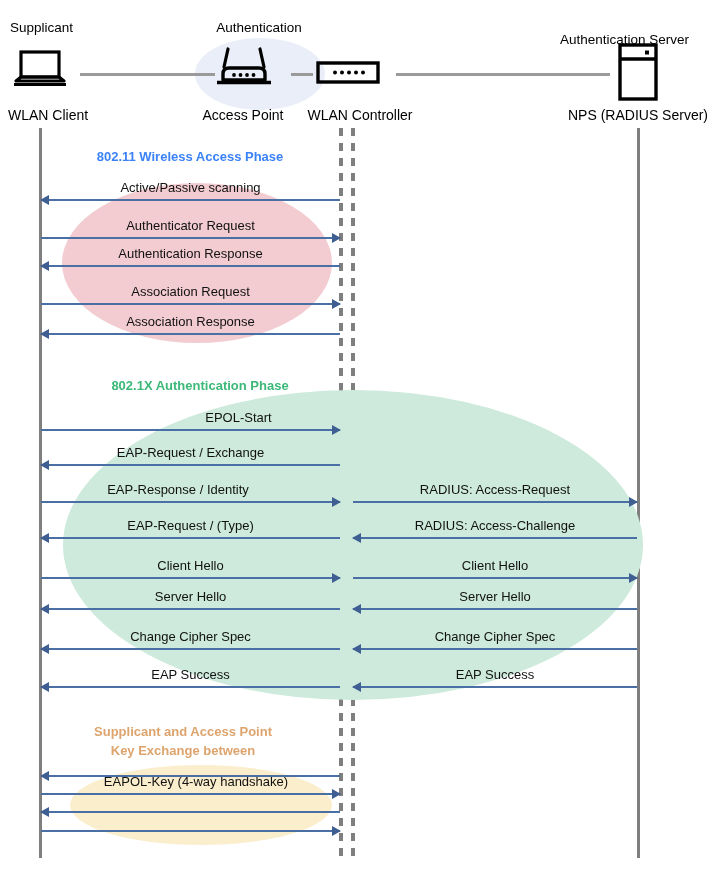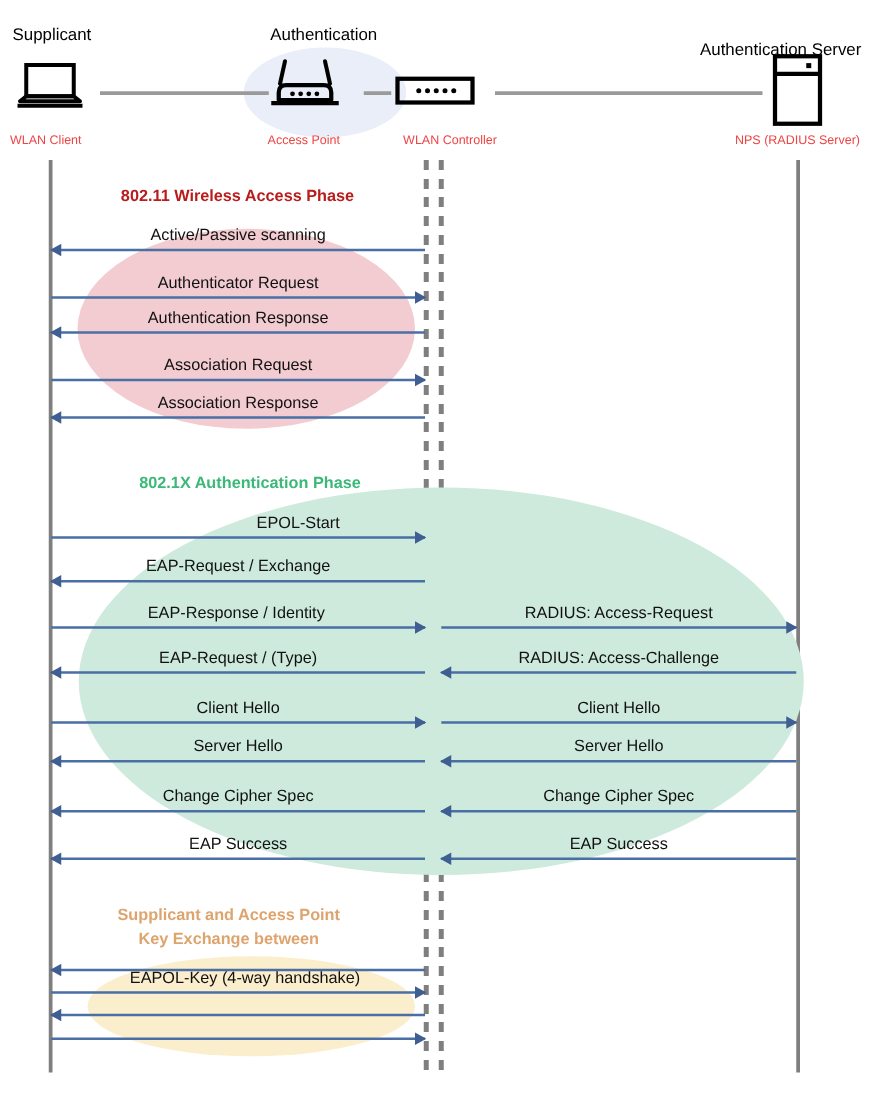--- a/index.html
+++ b/index.html
@@ -1,21 +1,21 @@
 <!DOCTYPE html>
 <html><head>
 <meta charset="utf-8">
 <style>
   html,body{margin:0;padding:0;background:#ffffff;}
   body{font-family:"Liberation Sans","DejaVu Sans",sans-serif;}
   #stage{position:relative;width:713px;height:875px;background:#ffffff;overflow:hidden;}
 
   
   .actor-title{position:absolute;font-size:13.5px;color:#000000;white-space:nowrap;}
-  .actor-caption{position:absolute;font-size:10px;color:#ef4444;white-space:nowrap;}
+  .actor-caption{position:absolute;font-size:14px;color:#000000;white-space:nowrap;}
   .auth-blob{position:absolute;left:195px;top:38px;width:130px;height:72px;
              background:#e9eef8;border-radius:50%;}
   .icon-wrap{position:absolute;}
   .hwire{position:absolute;height:3px;background:#9a9a9a;}
 
   
   .lifeline{position:absolute;width:3px;background:#7f7f7f;}
   .lifeline-dash{position:absolute;width:4px;
      background:repeating-linear-gradient(to bottom,#7f7f7f 0 8px,rgba(0,0,0,0) 8px 15px);}
 
@@ -100,21 +100,21 @@
 
   <div class="lifeline" style="left:39px;top:128px;height:730px;"></div>
   <div class="lifeline-dash" style="left:339px;top:128px;height:730px;"></div>
   <div class="lifeline-dash" style="left:351px;top:128px;height:730px;"></div>
   <div class="lifeline" style="left:637px;top:128px;height:730px;"></div>
 
   <div class="blob blob-pink" style="left:62px;top:183px;width:270px;height:160px;"></div>
   <div class="blob blob-green" style="left:63px;top:390px;width:580px;height:310px;"></div>
   <div class="blob blob-yellow" style="left:70px;top:765px;width:262px;height:80px;"></div>
 
-  <div class="phase-label" style="left:190px;top:147px;transform:translateX(-50%);color:#b91c1c;">802.11 Wireless Access Phase</div>
+  <div class="phase-label" style="left:190px;top:147px;transform:translateX(-50%);color:#3b82f6;">802.11 Wireless Access Phase</div>
   <div class="phase-label" style="left:200px;top:376px;transform:translateX(-50%);color:#3cb878;">802.1X Authentication Phase</div>
   <div class="phase-label" style="left:183px;top:722px;transform:translateX(-50%);color:#dda46e;">
     <div>Supplicant and Access Point</div>
     <div>Key Exchange between</div>
   </div>
 
   <div id="left-msgs">
       <div class="msg to-left" style="left: 41px; width: 299px; top: 199px;"></div>
       <div class="msg-label" style="left: 190.5px; top: 180px;">Active/Passive scanning</div>
       <div class="msg to-right" style="left: 41px; width: 299px; top: 237px;"></div>
@@ -123,21 +123,21 @@
       <div class="msg-label" style="left: 190.5px; top: 246px;">Authentication Response</div>
       <div class="msg to-right" style="left: 41px; width: 299px; top: 303px;"></div>
       <div class="msg-label" style="left: 190.5px; top: 284px;">Association Request</div>
       <div class="msg to-left" style="left: 41px; width: 299px; top: 333px;"></div>
       <div class="msg-label" style="left: 190.5px; top: 314px;">Association Response</div>
       <div class="msg to-right" style="left: 41px; width: 299px; top: 429px;"></div>
       <div class="msg-label" style="left: 190.5px; top: 410px; margin-left: 48px;">EPOL-Start</div>
       <div class="msg to-left" style="left: 41px; width: 299px; top: 464px;"></div>
       <div class="msg-label" style="left: 190.5px; top: 445px;">EAP-Request / Exchange</div>
       <div class="msg to-right" style="left: 41px; width: 299px; top: 501px;"></div>
-      <div class="msg-label" style="left: 189px; top: 482px;">EAP-Response / Identity</div>
+      <div class="msg-label" style="left: 178px; top: 482px;">EAP-Response / Identity</div>
       <div class="msg to-left" style="left: 41px; width: 299px; top: 537px;"></div>
       <div class="msg-label" style="left: 190.5px; top: 518px; text-align: right;">EAP-Request / (Type)</div>
       <div class="msg to-right" style="left: 41px; width: 299px; top: 577px;"></div>
       <div class="msg-label" style="left: 190.5px; top: 558px;">Client Hello</div>
       <div class="msg to-left" style="left: 41px; width: 299px; top: 608px;"></div>
       <div class="msg-label" style="left: 190.5px; top: 589px;">Server Hello</div>
       <div class="msg to-left" style="left: 41px; width: 299px; top: 648px;"></div>
       <div class="msg-label" style="left: 190.5px; top: 629px;">Change Cipher Spec</div>
       <div class="msg to-left" style="left: 41px; width: 299px; top: 686px;"></div>
       <div class="msg-label" style="left: 190.5px; top: 667px;">EAP Success</div>

